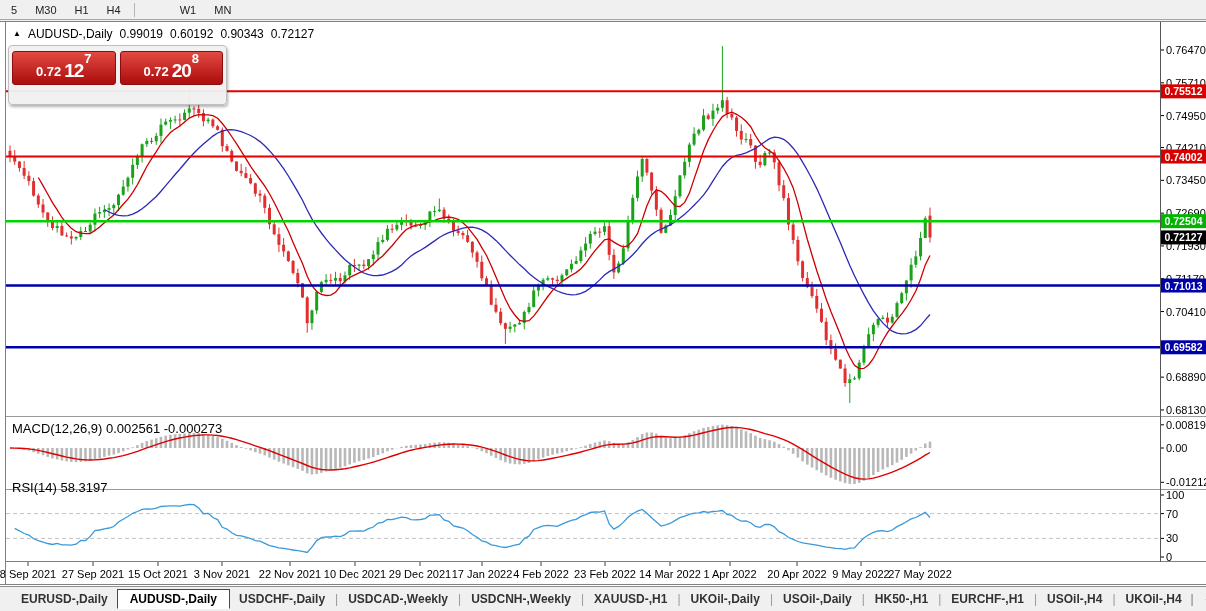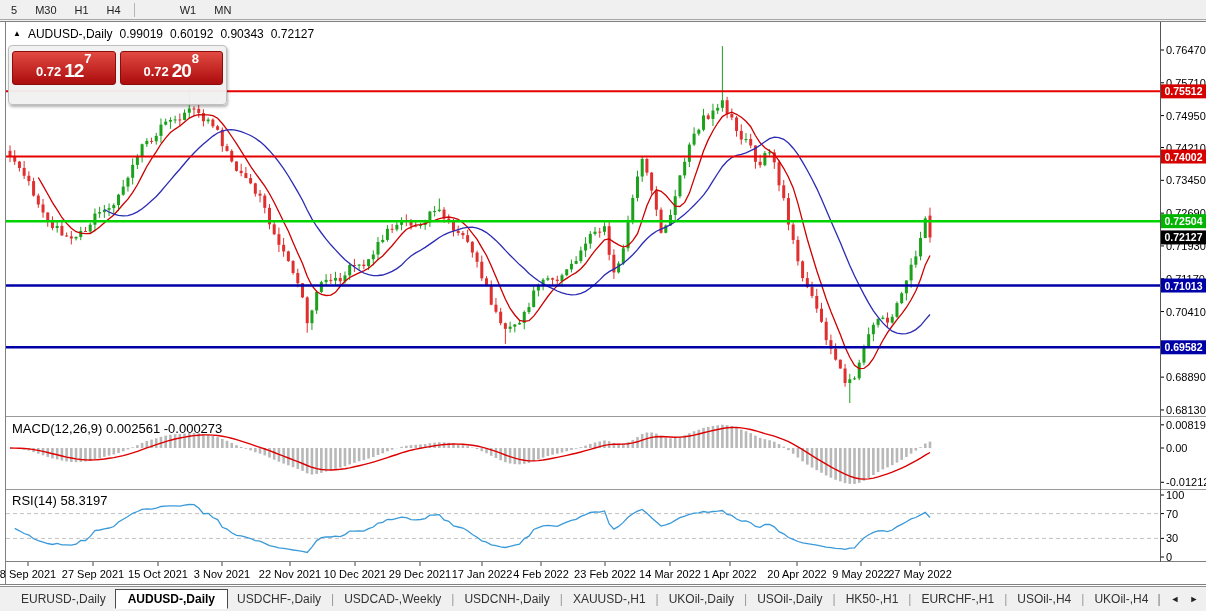--- a/index.html
+++ b/index.html
@@ -10,21 +10,21 @@
   .tf{padding:1px 9px;cursor:default;}
   .tf.active{background:#ececec;border:1px solid #999;padding:0 8px;margin-top:43px;}
   .tfsep{width:1px;height:14px;background:#b5b5b5;margin:0 4px;}
   
   .chart-window{position:absolute;top:21px;left:0;width:1206px;height:565px;background:#fff;}
   #chart-svg{position:absolute;top:0;left:0;}
   .chart-title{position:absolute;top:6px;left:13px;font-size:12px;color:#000;display:flex;align-items:center;gap:7px;white-space:nowrap;}
   .chart-title .tri{font-size:8px;line-height:10px;}
   .pane-label{position:absolute;font-size:13px;color:#000;left:12px;white-space:nowrap;}
   .macd-label{top:400px;}
-  .rsi-label{top:472px;}
+  .rsi-label{top:459px;}
   
   .trade-panel{position:absolute;top:24px;left:8px;width:219px;height:60px;background:rgba(240,240,240,.96);
     border:1px solid #bfbfbf;border-radius:4px;box-shadow:1px 2px 3px rgba(0,0,0,.3);padding:3px 2px 2px 2px;box-sizing:border-box;}
   .tp-row1{display:flex;height:22px;margin:0 1px;}
   .tp-btn{background:linear-gradient(#ef5350,#c62828);color:#fff;font-size:13px;text-align:center;
     line-height:21px;border:1px solid #971414;border-radius:2px;cursor:pointer;}
   .btn-sell{width:52px;}
   .btn-buy{width:49px;margin-left:4px;}
   .spin{width:16px;background:linear-gradient(#fdfdfd,#d7d7d7);border:1px solid #8f8f8f;color:#3c5f93;
     font-size:7px;line-height:21px;text-align:center;box-sizing:border-box;cursor:pointer;}
@@ -33,21 +33,21 @@
     padding:0 4px;box-sizing:border-box;font-family:"Liberation Sans",sans-serif;}
   .tp-row2{display:flex;gap:4px;margin:2px 1px 0 1px;}
   .price-box{flex:1;height:31px;background:linear-gradient(#e24a42 0%,#ae0f0f 95%);border:1px solid #8c0c0c;
     border-radius:3px;color:#fff;display:flex;align-items:flex-end;justify-content:center;padding-bottom:1px;cursor:pointer;}
   .p-small{font-size:13px;font-weight:bold;margin-right:3px;line-height:22px;}
   .p-big{font-size:19px;font-weight:bold;line-height:25px;letter-spacing:-1px;}
   .p-sup{font-size:13px;font-weight:bold;line-height:12px;margin-left:1px;align-self:flex-start;margin-top:1px;}
   
   .tabbar{position:absolute;top:586px;left:0;width:1206px;height:25px;background:#f0f0f0;border-top:1px solid #909090;
     display:flex;align-items:center;font-size:12px;color:#333;padding-left:12px;box-sizing:border-box;}
-  .tab{padding:2px 9px;white-space:nowrap;cursor:pointer;}
+  .tab{padding:2px 9px;white-space:nowrap;cursor:pointer;font-weight:bold;}
   .tab.active{background:#fff;border:1px solid #4a4a4a;border-bottom:1px solid #fff;font-weight:bold;color:#000;padding:2px 12px;}
   .tsep{color:#999;margin:0 1px;}
   .tab-arrows{margin-left:auto;display:flex;align-items:center;gap:10px;padding-right:8px;}
   .tab-arrows .bar{color:#777;}
   .arr{font-size:9px;color:#222;cursor:pointer;}
 </style>
 </head>
 <body>
 
 <div class="toolbar">
@@ -780,21 +780,21 @@
 </div>
 
 <div class="tabbar">
   <div class="tabs" style="display:flex;align-items:center;">
       <div class="tab">EURUSD-,Daily</div>
       <div class="tab active">AUDUSD-,Daily</div>
       <div class="tab">USDCHF-,Daily</div>
       <span class="tsep">|</span>
       <div class="tab">USDCAD-,Weekly</div>
       <span class="tsep">|</span>
-      <div class="tab">USDCNH-,Daily</div>
+      <div class="tab">USDCNH-,Weekly</div>
       <span class="tsep">|</span>
       <div class="tab">XAUUSD-,H1</div>
       <span class="tsep">|</span>
       <div class="tab">UKOil-,Daily</div>
       <span class="tsep">|</span>
       <div class="tab">USOil-,Daily</div>
       <span class="tsep">|</span>
       <div class="tab">HK50-,H1</div>
       <span class="tsep">|</span>
       <div class="tab">EURCHF-,H1</div>

